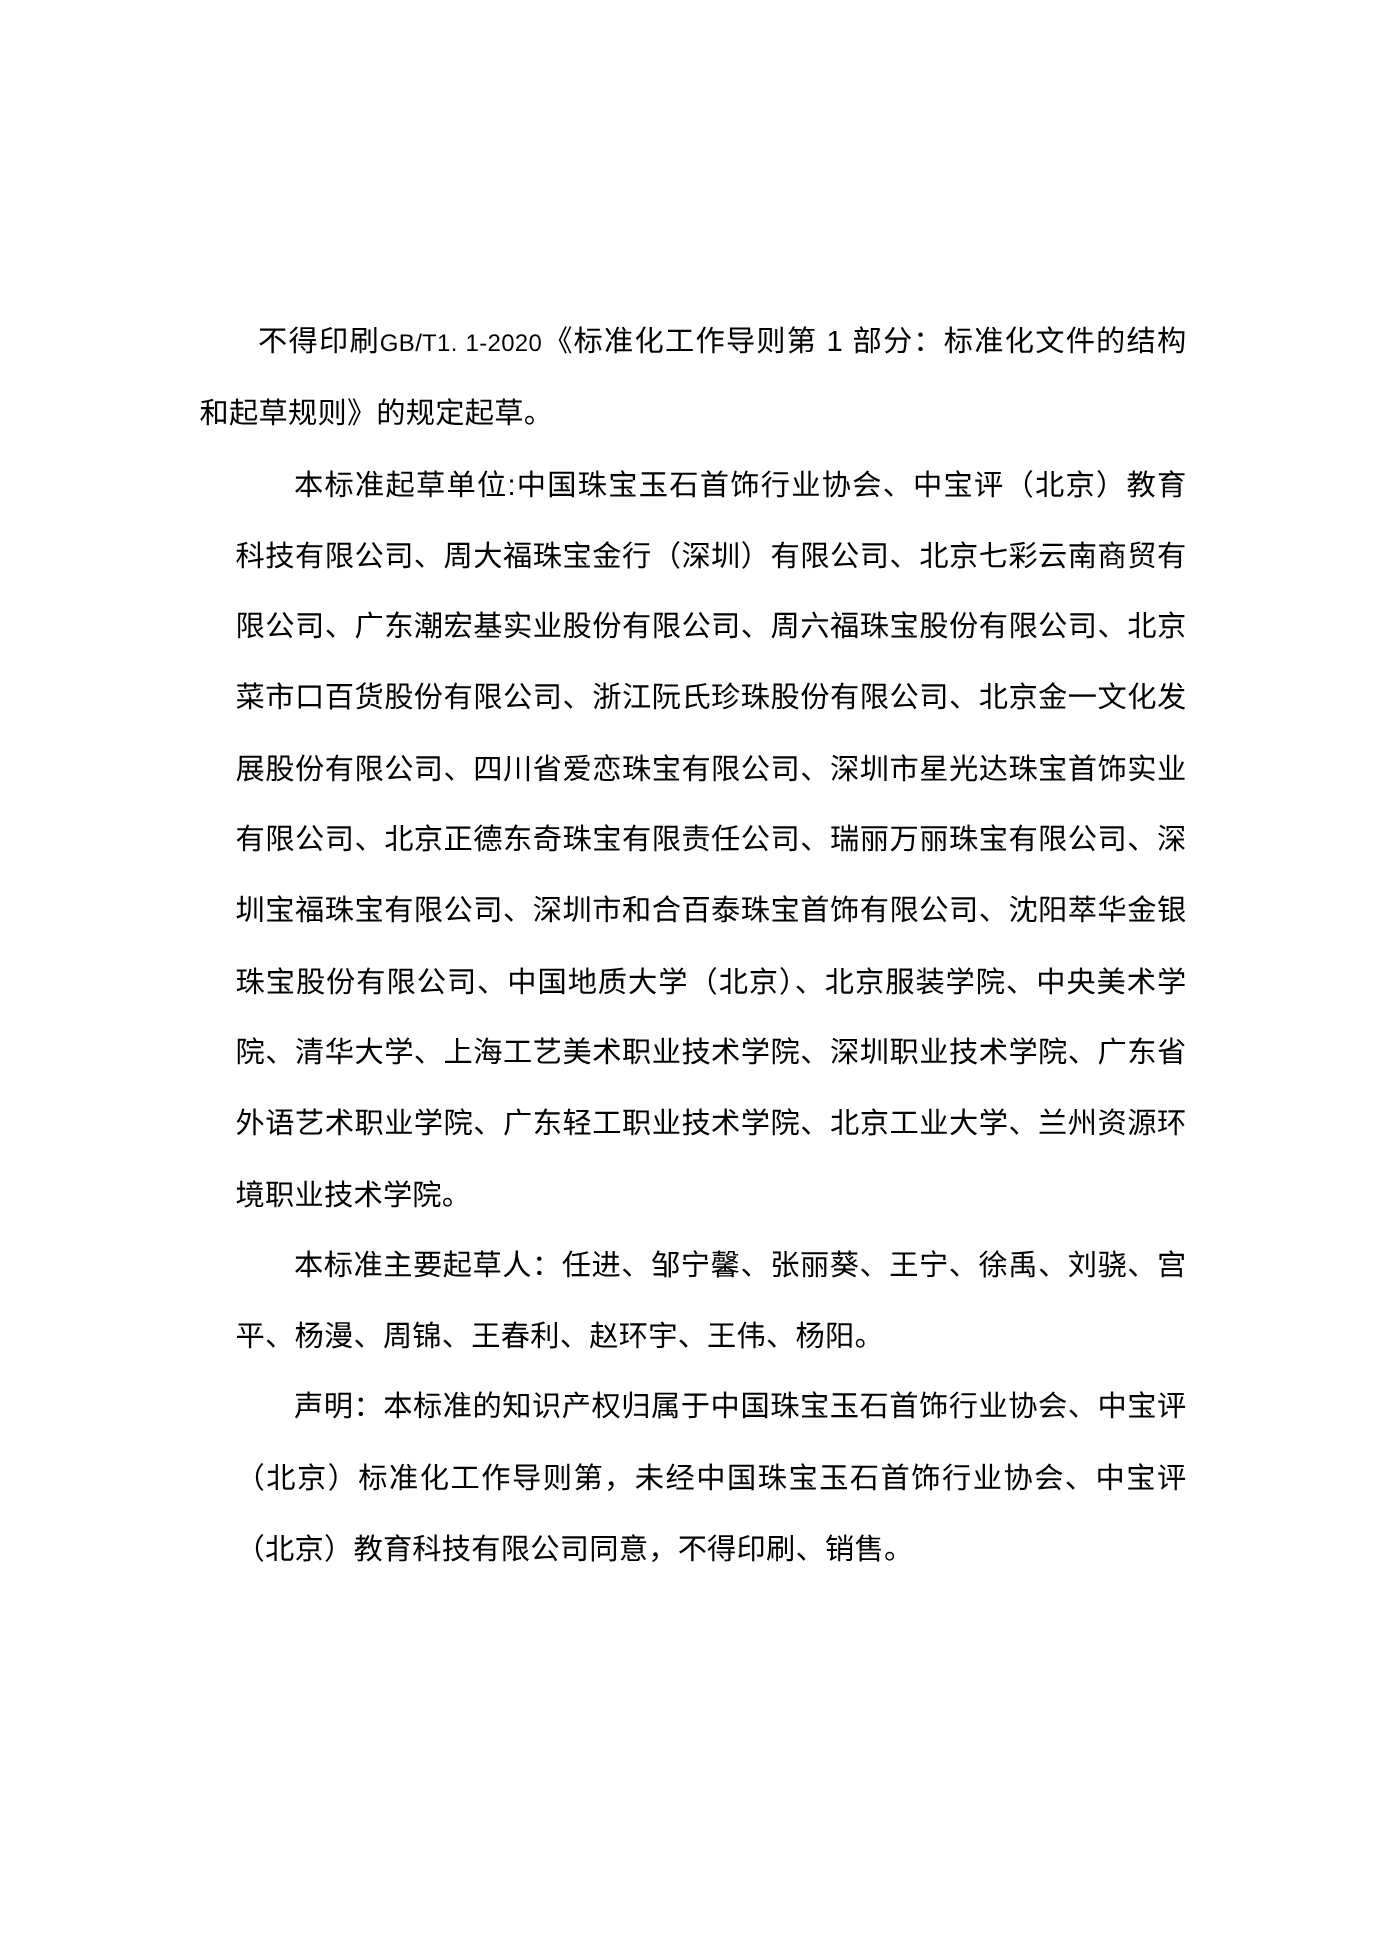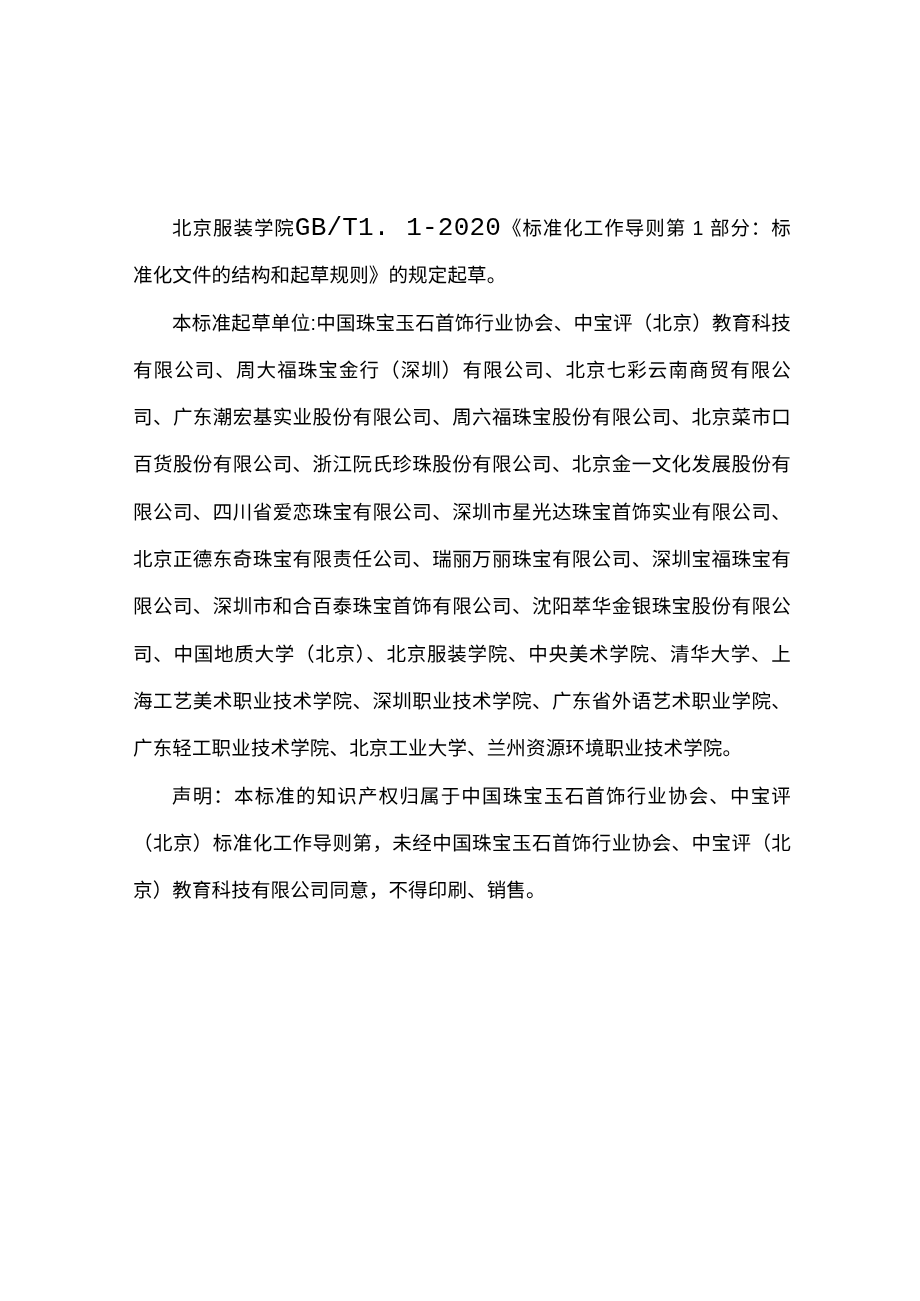--- a/index.html
+++ b/index.html
@@ -37,37 +37,39 @@
     letter-spacing: 0.15px;
     text-align: justify;
     text-justify: inter-ideograph;
     text-align-last: left;
     word-break: break-all;
     color: #000000;
     font-weight: 400;
   }
   .para + .para {
     margin-top: 0;
+    margin-left: 24px;
   }
   
   .stdnum {
-    font-family: Liberation Mono, monospace;
-    font-size: 26px;
+    font-family: Liberation Sans, sans-serif;
+    font-size: 16px;
     letter-spacing: 0.2px;
   }
 </style>
 </head>
 <body>
 
 <div id="page">
 
   <div id="text-body">
 
-    <p class="para"><span>北京服装学院</span><span class="stdnum">GB/T1. 1-2020</span><span>《标准化工作导则第 1 部分：标准化文件的结构和起草规则》的规定起草。</span></p>
+    <p class="para"><span>不得印刷</span><span class="stdnum">GB/T1. 1-2020</span><span>《标准化工作导则第 1 部分：标准化文件的结构和起草规则》的规定起草。</span></p>
 
     <p class="para">本标准起草单位:中国珠宝玉石首饰行业协会、中宝评（北京）教育科技有限公司、周大福珠宝金行（深圳）有限公司、北京七彩云南商贸有限公司、广东潮宏基实业股份有限公司、周六福珠宝股份有限公司、北京菜市口百货股份有限公司、浙江阮氏珍珠股份有限公司、北京金一文化发展股份有限公司、四川省爱恋珠宝有限公司、深圳市星光达珠宝首饰实业有限公司、北京正德东奇珠宝有限责任公司、瑞丽万丽珠宝有限公司、深圳宝福珠宝有限公司、深圳市和合百泰珠宝首饰有限公司、沈阳萃华金银珠宝股份有限公司、中国地质大学（北京）、北京服装学院、中央美术学院、清华大学、上海工艺美术职业技术学院、深圳职业技术学院、广东省外语艺术职业学院、广东轻工职业技术学院、北京工业大学、兰州资源环境职业技术学院。</p>
 
+    <p class="para">本标准主要起草人：任进、邹宁馨、张丽葵、王宁、徐禹、刘骁、宫平、杨漫、周锦、王春利、赵环宇、王伟、杨阳。</p>
 
     <p class="para">声明：本标准的知识产权归属于中国珠宝玉石首饰行业协会、中宝评（北京）标准化工作导则第，未经中国珠宝玉石首饰行业协会、中宝评（北京）教育科技有限公司同意，不得印刷、销售。</p>
 
   </div>
 
 </div>
 
 </body></html>

